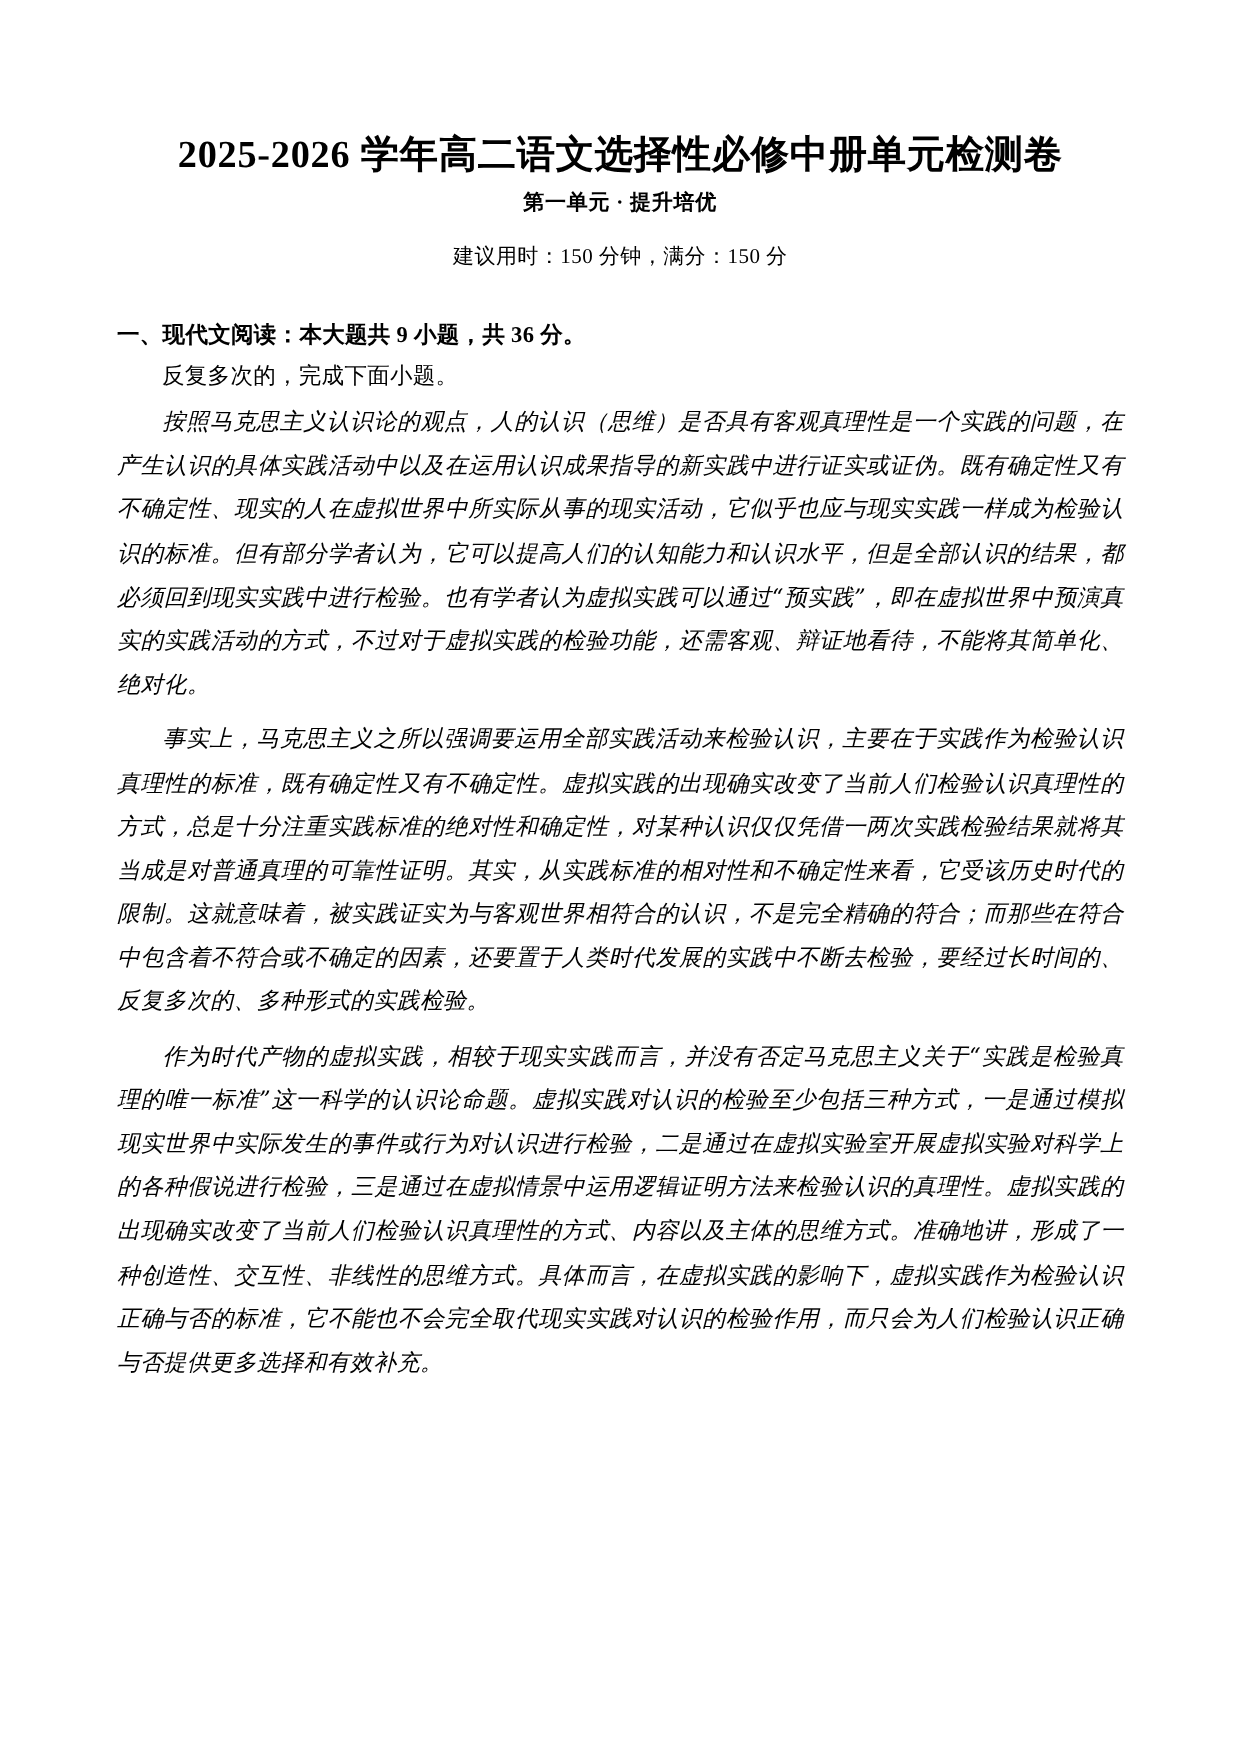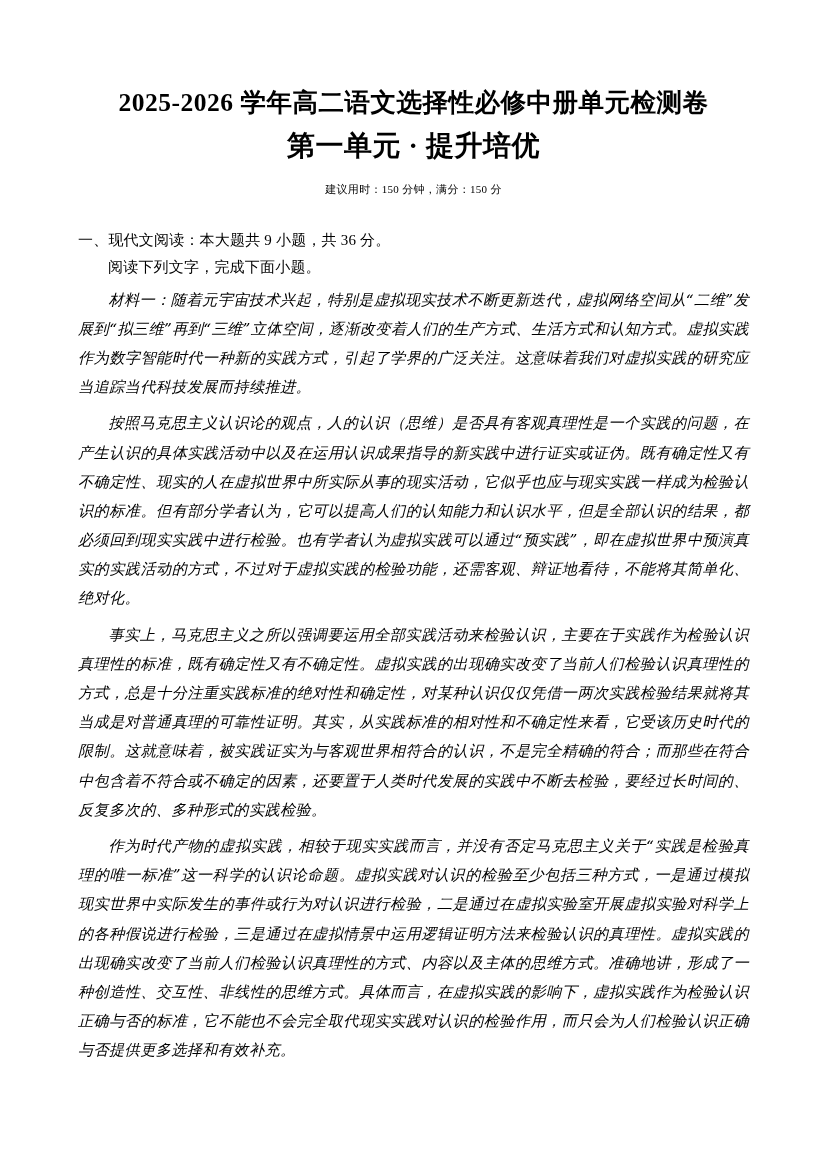--- a/index.html
+++ b/index.html
@@ -24,35 +24,35 @@
   .doc-title {
     text-align: center;
     font-size: 25.5px;
     font-weight: bold;
     letter-spacing: 0.5px;
     line-height: 1.35;
     margin: 0;
   }
   .doc-subtitle {
     text-align: center;
-    font-size: 28px;
+    font-size: 14px;
     font-weight: bold;
     line-height: 1.4;
     margin: 6px 0 4px 0;
     letter-spacing: 0.5px;
   }
   .doc-note {
     text-align: center;
-    font-size: 11px;
+    font-size: 14px;
     margin: 16px 0 0 0;
     letter-spacing: 0.3px;
   }
   .section-heading {
     font-size: 15px;
-    font-weight: normal;
+    font-weight: bold;
     margin: 34px 0 0 0;
     letter-spacing: 0.2px;
   }
   .instruction {
     font-size: 15px;
     margin: 8px 0 0 0;
     text-indent: 2em;
     letter-spacing: 0.2px;
   }
   .para {
@@ -74,20 +74,19 @@
 </head>
 <body>
 
 <div class="page">
 
   <h1 class="doc-title">2025-2026 学年高二语文选择性必修中册单元检测卷</h1>
   <h2 class="doc-subtitle">第一单元 · 提升培优</h2>
   <p class="doc-note">建议用时：150 分钟，满分：150 分</p>
 
   <p class="section-heading">一、现代文阅读：本大题共 9 小题，共 36 分。</p>
-  <p class="instruction">阅读下列文字，完成下面小题。</p>
+  <p class="instruction">反复多次的，完成下面小题。</p>
 
-  <p class="para first">材料一：随着元宇宙技术兴起，特别是虚拟现实技术不断更新迭代，虚拟网络空间从“二维”发展到“拟三维”再到“三维”立体空间，逐渐改变着人们的生产方式、生活方式和认知方式。虚拟实践作为数字智能时代一种新的实践方式，引起了学界的广泛关注。这意味着我们对虚拟实践的研究应当追踪当代科技发展而持续推进。</p>
   <p class="para">按照马克思主义认识论的观点，人的认识（思维）是否具有客观真理性是一个实践的问题，在产生认识的具体实践活动中以及在运用认识成果指导的新实践中进行证实或证伪。既有确定性又有不确定性、现实的人在虚拟世界中所实际从事的现实活动，它似乎也应与现实实践一样成为检验认识的标准。但有部分学者认为，它可以提高人们的认知能力和认识水平，但是全部认识的结果，都必须回到现实实践中进行检验。也有学者认为虚拟实践可以通过“预实践”，即在虚拟世界中预演真实的实践活动的方式，不过对于虚拟实践的检验功能，还需客观、辩证地看待，不能将其简单化、绝对化。</p>
   <p class="para">事实上，马克思主义之所以强调要运用全部实践活动来检验认识，主要在于实践作为检验认识真理性的标准，既有确定性又有不确定性。虚拟实践的出现确实改变了当前人们检验认识真理性的方式，总是十分注重实践标准的绝对性和确定性，对某种认识仅仅凭借一两次实践检验结果就将其当成是对普通真理的可靠性证明。其实，从实践标准的相对性和不确定性来看，它受该历史时代的限制。这就意味着，被实践证实为与客观世界相符合的认识，不是完全精确的符合；而那些在符合中包含着不符合或不确定的因素，还要置于人类时代发展的实践中不断去检验，要经过长时间的、反复多次的、多种形式的实践检验。</p>
   <p class="para">作为时代产物的虚拟实践，相较于现实实践而言，并没有否定马克思主义关于“实践是检验真理的唯一标准”这一科学的认识论命题。虚拟实践对认识的检验至少包括三种方式，一是通过模拟现实世界中实际发生的事件或行为对认识进行检验，二是通过在虚拟实验室开展虚拟实验对科学上的各种假说进行检验，三是通过在虚拟情景中运用逻辑证明方法来检验认识的真理性。虚拟实践的出现确实改变了当前人们检验认识真理性的方式、内容以及主体的思维方式。准确地讲，形成了一种创造性、交互性、非线性的思维方式。具体而言，在虚拟实践的影响下，虚拟实践作为检验认识正确与否的标准，它不能也不会完全取代现实实践对认识的检验作用，而只会为人们检验认识正确与否提供更多选择和有效补充。</p>
 
 </div>
 
 </body></html>

